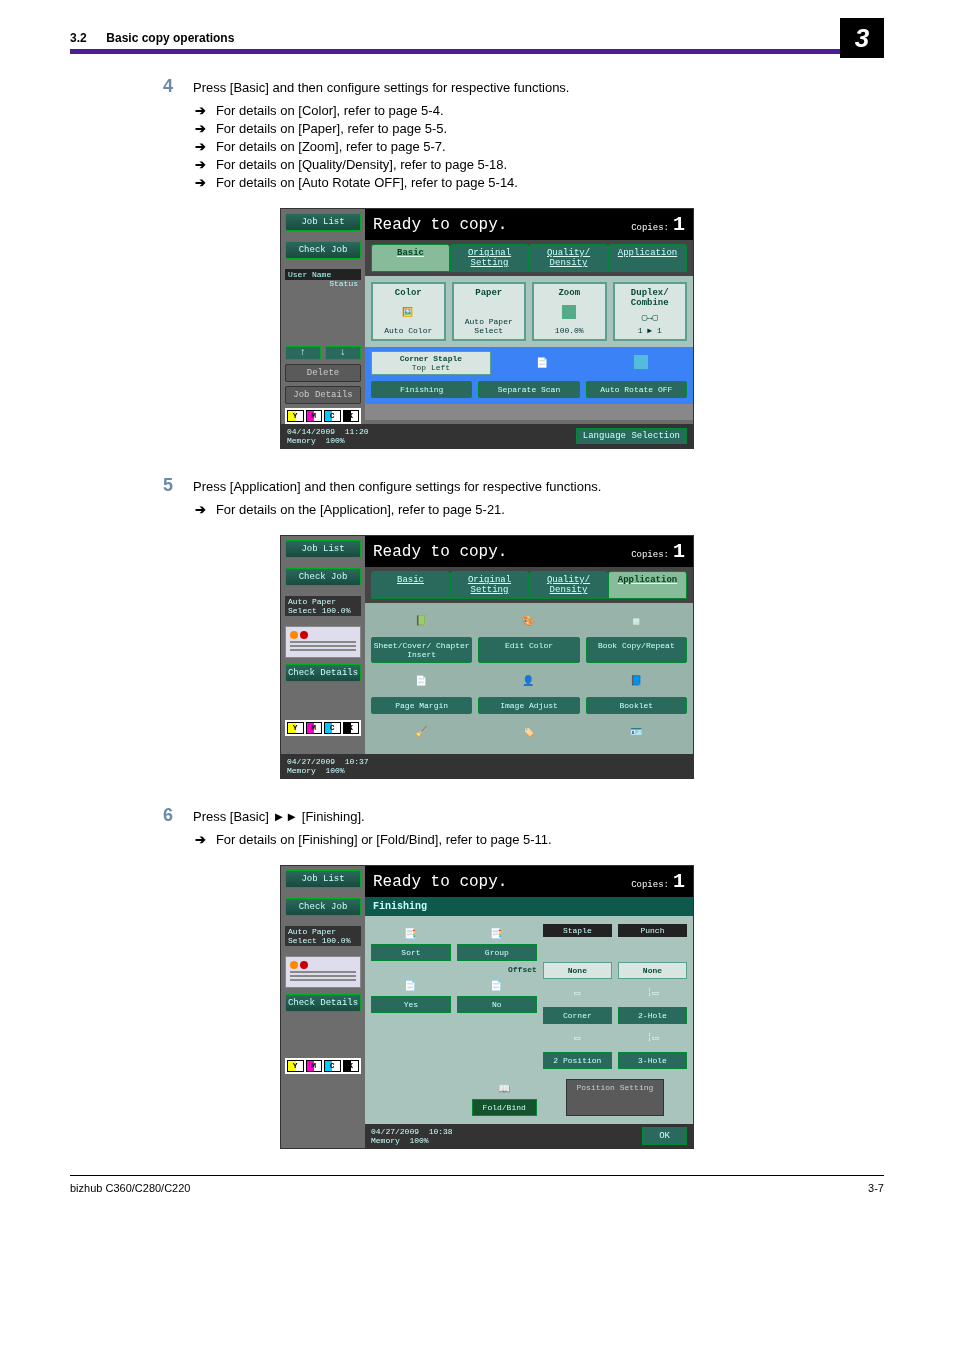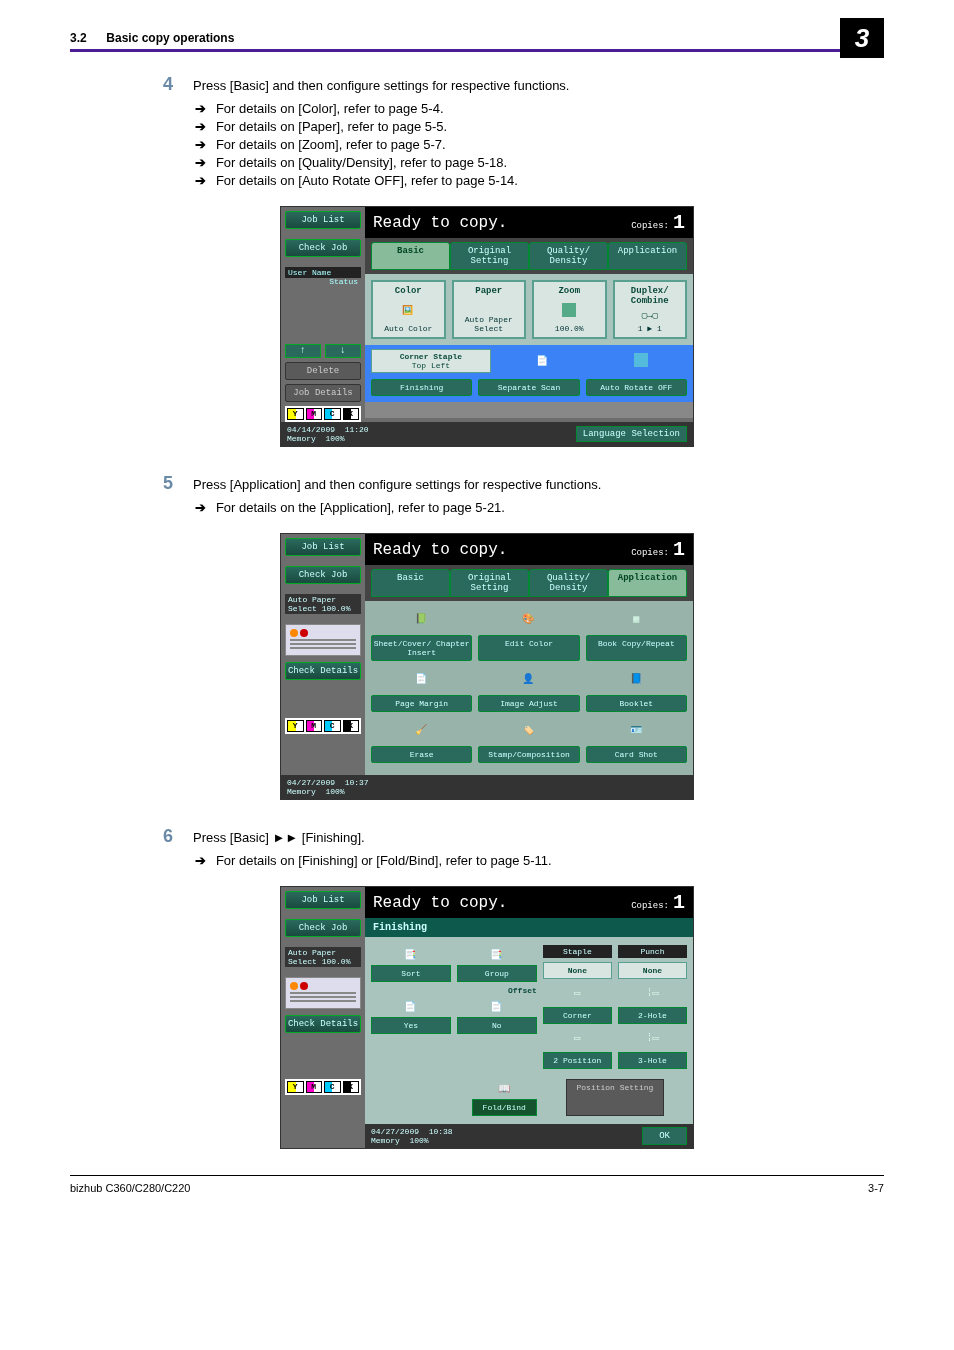--- a/index.html
+++ b/index.html
@@ -7,21 +7,21 @@
     font-family: Arial, Helvetica, sans-serif;
     background: #fff;
     width: 954px;
     margin: 0 auto;
     padding: 30px 70px 30px 70px;
     font-size: 13px;
     color: #000;
     position: relative;
   }
   .page-header {
-    border-bottom: 3px solid #4c1d95;
+    border-bottom: 5px solid #4c1d95;
     padding-bottom: 4px;
     margin-bottom: 22px;
     position: relative;
   }
   .section-ref { font-size: 12px; font-weight: bold; }
   .section-title { font-size: 12px; font-weight: bold; margin-left: 16px; }
   .page-chapter-badge {
     position: absolute;
     right: 0;
     top: -12px;
@@ -108,21 +108,21 @@
     background: #000;
     color: #fff;
     font-size: 16px;
     padding: 4px 8px;
     display: flex;
     justify-content: space-between;
     align-items: center;
   }
   .topbar .copies-lbl { font-size: 9px; text-align:right; }
   .topbar .copies-val { font-size: 20px; font-weight:bold; margin-left:4px;}
-  .tabrow { display: flex; padding: 4px 6px; background:#444; }
+  .tabrow { display: flex; padding: 4px 6px; background:#444;text-decoration:underline; }
   .tab {
     flex:1;
     background:#2a6a5c;
     border:1px solid #083;
     color:#cff;
     text-align:center;
     font-size:9px;
     padding:3px 0;
     border-radius: 3px 3px 0 0;
   }
@@ -211,20 +211,21 @@
   .fin-col { flex:1; display:flex; flex-direction:column; gap:4px; }
   .fin-sec-lbl { background:#222; color:#cff; font-size:8px; text-align:center; padding:2px 0; }
   .fin-sel {
     background:#d8e5e0;
     color:#0a4a3a;
     border:1px solid #5aa090;
     font-size:8px;
     text-align:center;
     padding:3px 11px;
     font-weight:bold;
+    margin-top:21px;
   }
   .fin-opt {
     background:#2a6a5c;
     border:1px solid #083;
     color:#cff;
     font-size:8px;
     text-align:center;
     padding:3px 0;
   }
   .fin-iconslot { height:20px; display:flex; align-items:center; justify-content:center; }
@@ -431,25 +432,20 @@
         </div>
         <div class="apprw">
           <div class="appcell">Page Margin</div>
           <div class="appcell">Image Adjust</div>
           <div class="appcell">Booklet</div>
         </div>
         <div class="icorow">
           <div class="icocell">🧹</div>
           <div class="icocell">🏷️</div>
           <div class="icocell">🪪</div>
-        </div>
-        <div class="apprw">
-          <div class="appcell">Erase</div>
-          <div class="appcell">Stamp/Composition</div>
-          <div class="appcell">Card Shot</div>
         </div>
       </div>
     </div>
     <div class="bottombar">
       <span><span>04/27/2009</span>&nbsp;&nbsp;<span>10:37</span><br><span>Memory</span>&nbsp;&nbsp;<span>100%</span></span>
       <span></span>
     </div>
   </div>
 </div>
 

